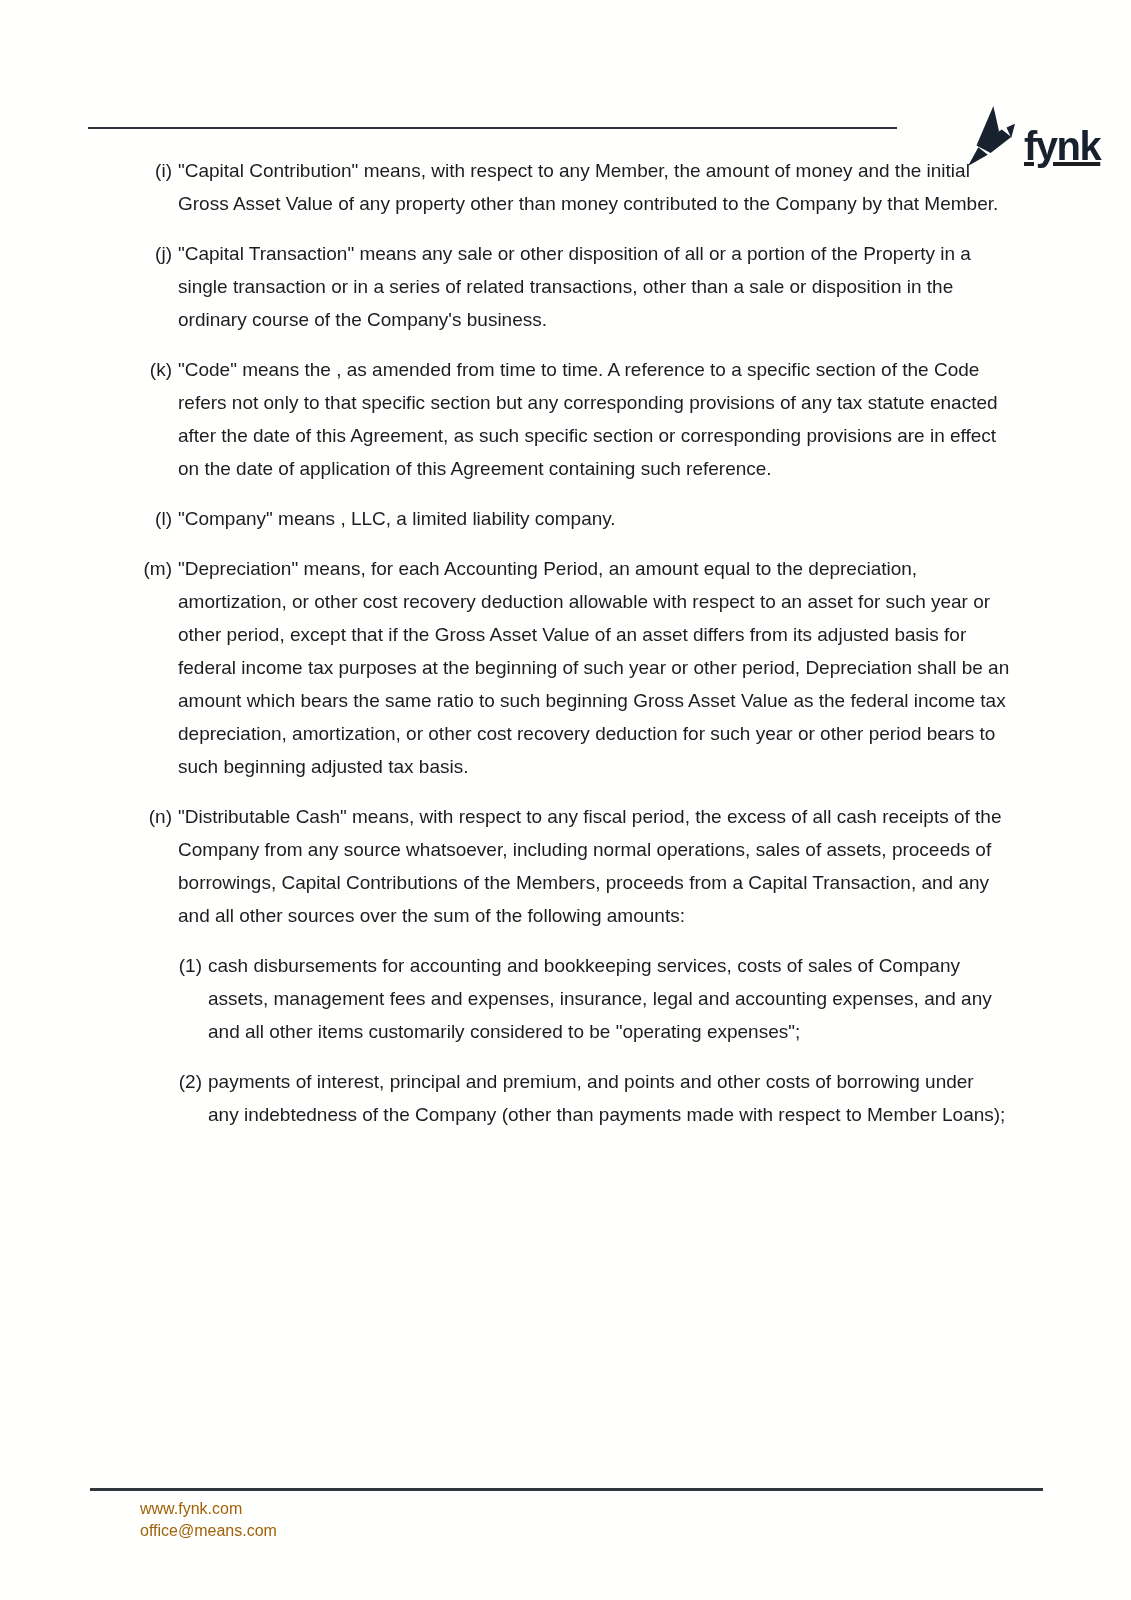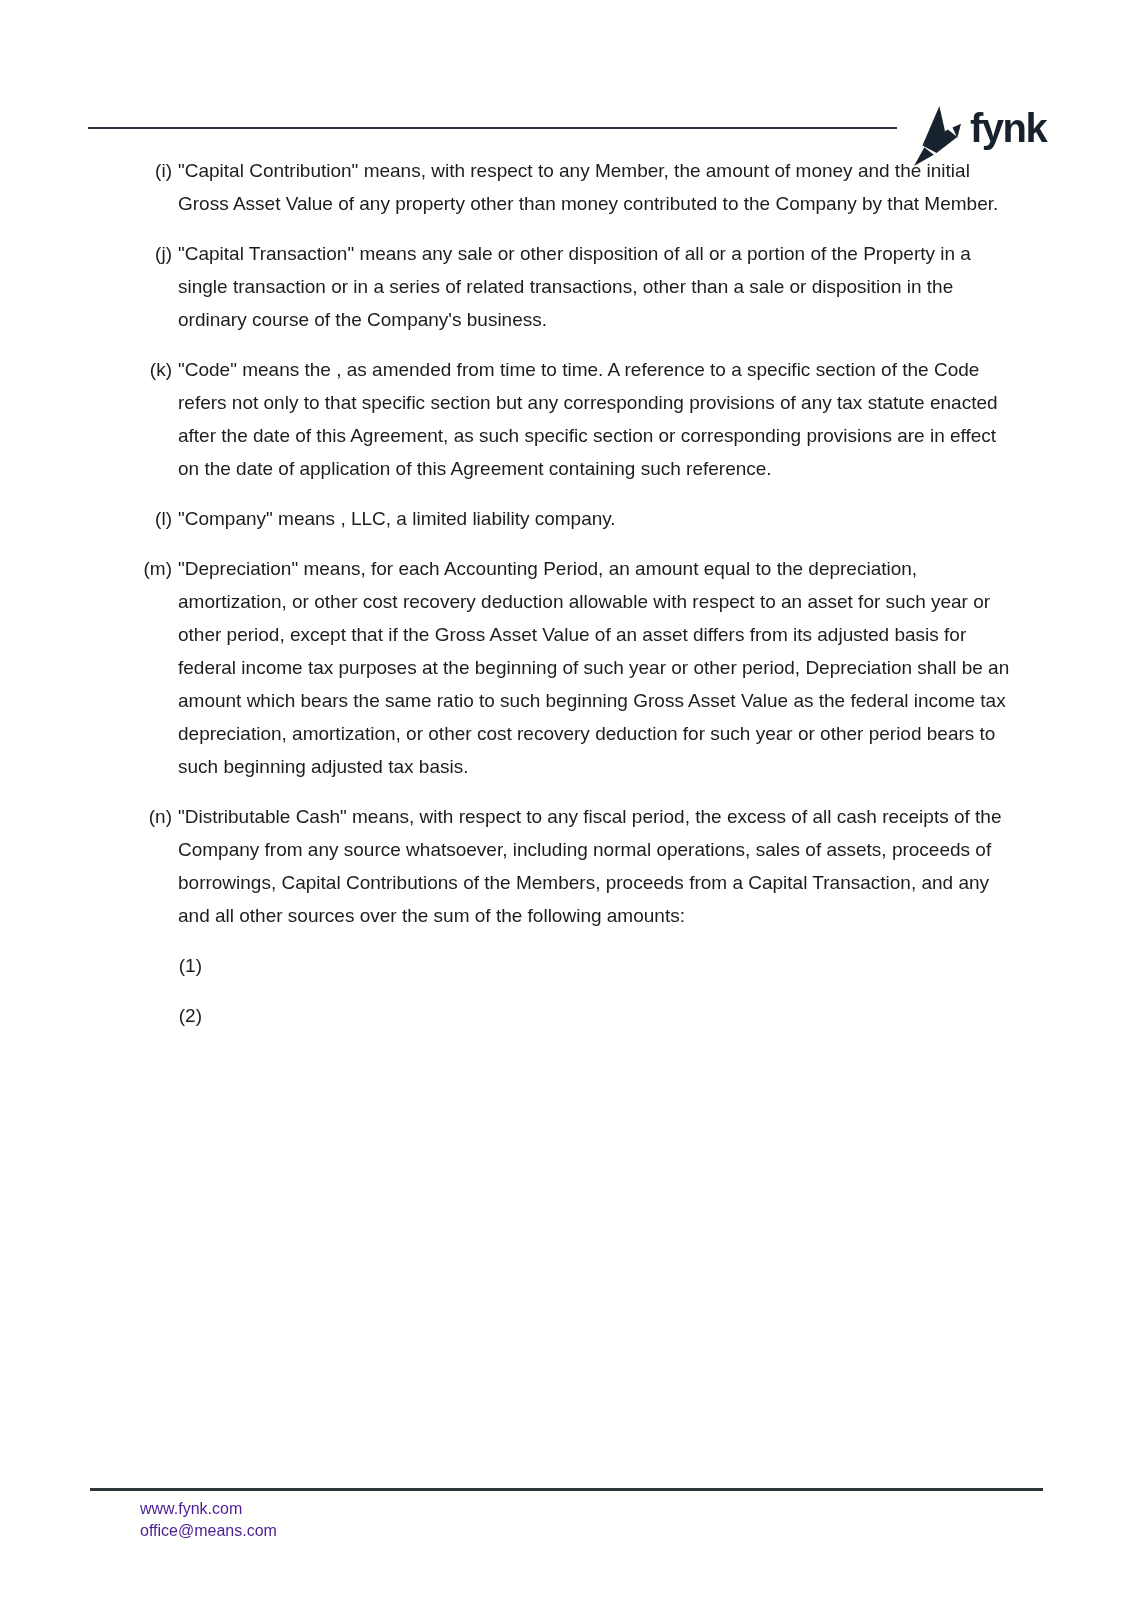--- a/index.html
+++ b/index.html
@@ -16,22 +16,22 @@
     overflow: hidden;
   }
 
   
   .header-rule {
     position: absolute; left: 88px; top: 127px;
     width: 809px; height: 2px;
     background: #2b3440;
   }
   .logo {
-    position: absolute; left: 914px; top: 98px;
-    display: flex; align-items: flex-start;
+    position: absolute; left: 968px; top: 98px;
+    display: flex; align-items: flex-end; text-decoration: underline;
   }
   .logo-icon { width: 47px; height: 64px; margin-top: 6px; }
   .logo-icon polygon { fill: #18222e; }
   .logo-text {
     margin-left: 9px; margin-top: 8px;
     font-size: 40px; font-weight: bold;
     letter-spacing: -1.5px; line-height: 44px;
     color: #18222e;
   }
 
@@ -53,21 +53,21 @@
 
   
   .footer-rule {
     position: absolute; left: 90px; top: 1488px;
     width: 953px; height: 3px;
     background: #2f363c;
   }
   .footer-block {
     position: absolute; left: 140px; top: 1498px;
     font-size: 16px; line-height: 22px;
-    color: #4c1d95;
+    color: #a16207;
   }
 </style>
 </head>
 <body>
 
 <div class="page">
 
   <div class="header-rule"></div>
   <div class="logo">
     <svg class="logo-icon" viewBox="0 0 50 64" aria-hidden="true">
@@ -107,24 +107,26 @@
       <span class="text">"Depreciation" means, for each Accounting Period, an amount equal to the depreciation, amortization, or other cost recovery deduction allowable with respect to an asset for such year or other period, except that if the Gross Asset Value of an asset differs from its adjusted basis for federal income tax purposes at the beginning of such year or other period, Depreciation shall be an amount which bears the same ratio to such beginning Gross Asset Value as the federal income tax depreciation, amortization, or other cost recovery deduction for such year or other period bears to such beginning adjusted tax basis.</span>
     </div>
 
     <div class="para">
       <span class="label">(n)</span>
       <span class="text">"Distributable Cash" means, with respect to any fiscal period, the excess of all cash receipts of the Company from any source whatsoever, including normal operations, sales of assets, proceeds of borrowings, Capital Contributions of the Members, proceeds from a Capital Transaction, and any and all other sources over the sum of the following amounts:</span>
     </div>
 
     <div class="para sub">
       <span class="label">(1)</span>
+      <span class="text">cash disbursements for accounting and bookkeeping services, costs of sales of Company assets, management fees and expenses, insurance, legal and accounting expenses, and any and all other items customarily considered to be "operating expenses";</span>
     </div>
 
     <div class="para sub">
       <span class="label">(2)</span>
+      <span class="text">payments of interest, principal and premium, and points and other costs of borrowing under any indebtedness of the Company (other than payments made with respect to Member Loans);</span>
     </div>
 
   </main>
 
   <div class="footer-rule"></div>
   <div class="footer-block">
     <div>www.fynk.com</div>
     <div>office@means.com</div>
   </div>
 

